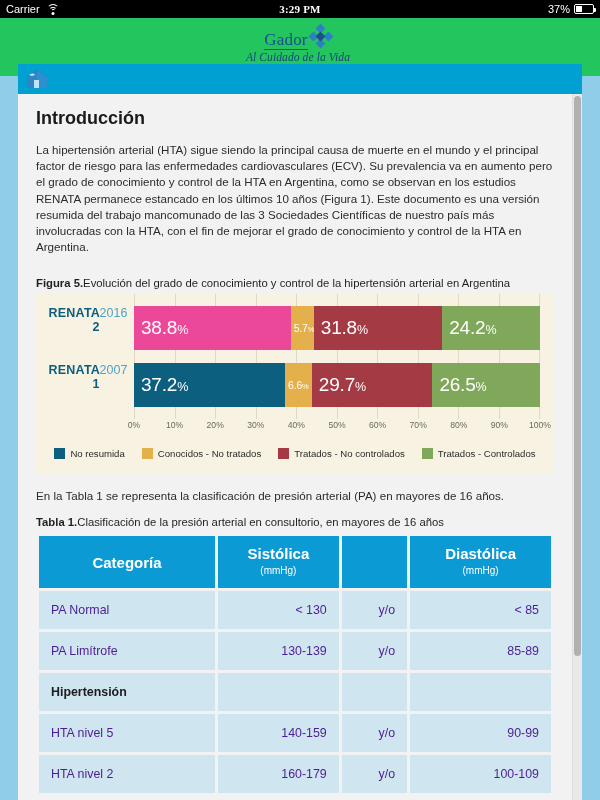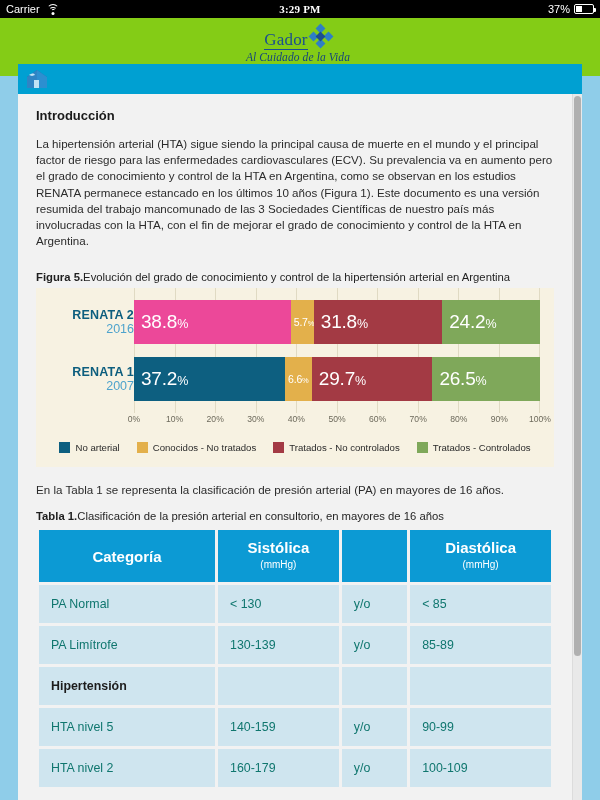--- a/index.html
+++ b/index.html
@@ -42,21 +42,21 @@
   }
   .battery { width: 20px; height: 10px; border: 1px solid #fff; border-radius: 2px; position: relative; }
   .battery::after {
     content: ""; position: absolute; right: -3px; top: 3px;
     width: 2px; height: 4px; background: #fff; border-radius: 0 1px 1px 0;
   }
   .battery i { position: absolute; left: 1px; top: 1px; bottom: 1px; width: 36%; background: #fff; }
 
   
   .logoband {
-    height: 58px; background: #84cc16;
+    height: 58px; background: #22c55e;
     display: flex; align-items: center; justify-content: center;
   }
   .logo { position: relative; text-align: center; padding-right: 4px; }
   .logo-row { display: flex; align-items: flex-start; justify-content: center; }
   .logo-name {
     font-family: "Liberation Serif", serif;
     font-size: 17px; color: #1b4f8f; letter-spacing: .2px; line-height: 1;
     border-bottom: 1.5px solid #1b4f8f; padding-bottom: 1px;
   }
   .logo-diamonds {
@@ -96,39 +96,39 @@
     position: absolute; left: 1px; top: 2px; width: 7px; height: 560px;
     background: #b0b0b0; border-radius: 4px;
   }
 
   .doc {
     position: absolute; left: 0; right: 10px; top: 30px; bottom: 0;
     padding: 14px 18px 0 18px; background: #f2f2f2; overflow: hidden;
   }
 
   h1.section-title {
-    font-size: 13px; font-weight: bold; color: #1a1a1a; margin-bottom: 13px;
+    font-size: 18px; font-weight: bold; color: #1a1a1a; margin-bottom: 13px;
   }
   p.body-text {
     font-size: 11.6px; line-height: 16.2px; color: #2b2b2b; text-align: left;
   }
 
   
   .fig-caption, .tab-caption {
     font-size: 11.3px; color: #1f1f1f; margin-bottom: 5px;
   }
   .fig-caption b, .tab-caption b { font-weight: bold; }
   .figure-box { background: #f7f2e2; padding: 12px 14px 10px 14px; }
 
   .chart { position: relative; }
   .chart-row { display: flex; align-items: stretch; height: 44px; margin-bottom: 13px; }
   .chart-row:last-of-type { margin-bottom: 4px; }
   .row-label {
-    width: 84px; flex: 0 0 84px; text-align: right; 
-    display: flex; flex-direction: column; justify-content: center; line-height: 14px;
+    width: 84px; flex: 0 0 84px; text-align: right; padding-right: 8px;
+    display: flex; justify-content: center; line-height: 14px;
   }
   .row-label .l1 { font-size: 12.5px; font-weight: bold; color: #0d5e7e; letter-spacing: .2px; }
   .row-label .l2 { font-size: 12.5px; color: #4ea3cc; }
   .bars { position: relative; flex: 1 1 auto; display: flex; }
   .gridlines { position: absolute; left: 0; right: 0; top: -12px; bottom: -12px; display: flex; }
   .gridlines span { flex: 1 1 0; border-right: 1px solid #e0dac3; }
   .gridlines span:first-child { border-left: 1px solid #e0dac3; }
   .seg {
     position: relative; display: flex; align-items: center;
     color: #fff; overflow: hidden;
@@ -152,24 +152,24 @@
 
   
   .after-fig { font-size: 11.6px; color: #2b2b2b; margin: 16px 0 14px 0; }
   table.pa-table { width: 100%; border-collapse: separate; border-spacing: 3px; }
   table.pa-table th {
     background: #0c9ad4; color: #fff; text-align: center;
     padding: 9px 4px; font-size: 15px; font-weight: bold; line-height: 17px;
   }
   table.pa-table th .unit { display: block; font-size: 10px; font-weight: normal; }
   table.pa-table td {
-    background: #cfe5ef; color: #0f766e; font-size: 12.4px;
+    background: #cfe5ef; color: #4c1d95; font-size: 12.4px;
     padding: 10px 12px; height: 38px;
   }
-  table.pa-table td.c { text-align: left; }
+  table.pa-table td.c { text-align: right; }
   table.pa-table td.b { font-weight: bold; color: #1c1c1c; }
   col.c1 { width: 35%; } col.c2 { width: 24%; } col.c3 { width: 13%; } col.c4 { width: 28%; }
 </style>
 </head>
 <body>
 
 <div id="app">
 
   <div class="statusbar">
     <div class="sb-left">
@@ -316,21 +316,21 @@
               <span style="left:70%">70%</span>
               <span style="left:80%">80%</span>
               <span style="left:90%">90%</span>
               <span style="left:100%">100%</span>
             </div>
           </div>
 
           <div class="legend">
             <div class="legend-item">
               <span class="legend-swatch" style="background:#0d5f80"></span>
-              <span class="legend-label">No arterial</span>
+              <span class="legend-label">No resumida</span>
             </div>
             <div class="legend-item">
               <span class="legend-swatch" style="background:#e3b04b"></span>
               <span class="legend-label">Conocidos - No tratados</span>
             </div>
             <div class="legend-item">
               <span class="legend-swatch" style="background:#a33a44"></span>
               <span class="legend-label">Tratados - No controlados</span>
             </div>
             <div class="legend-item">

